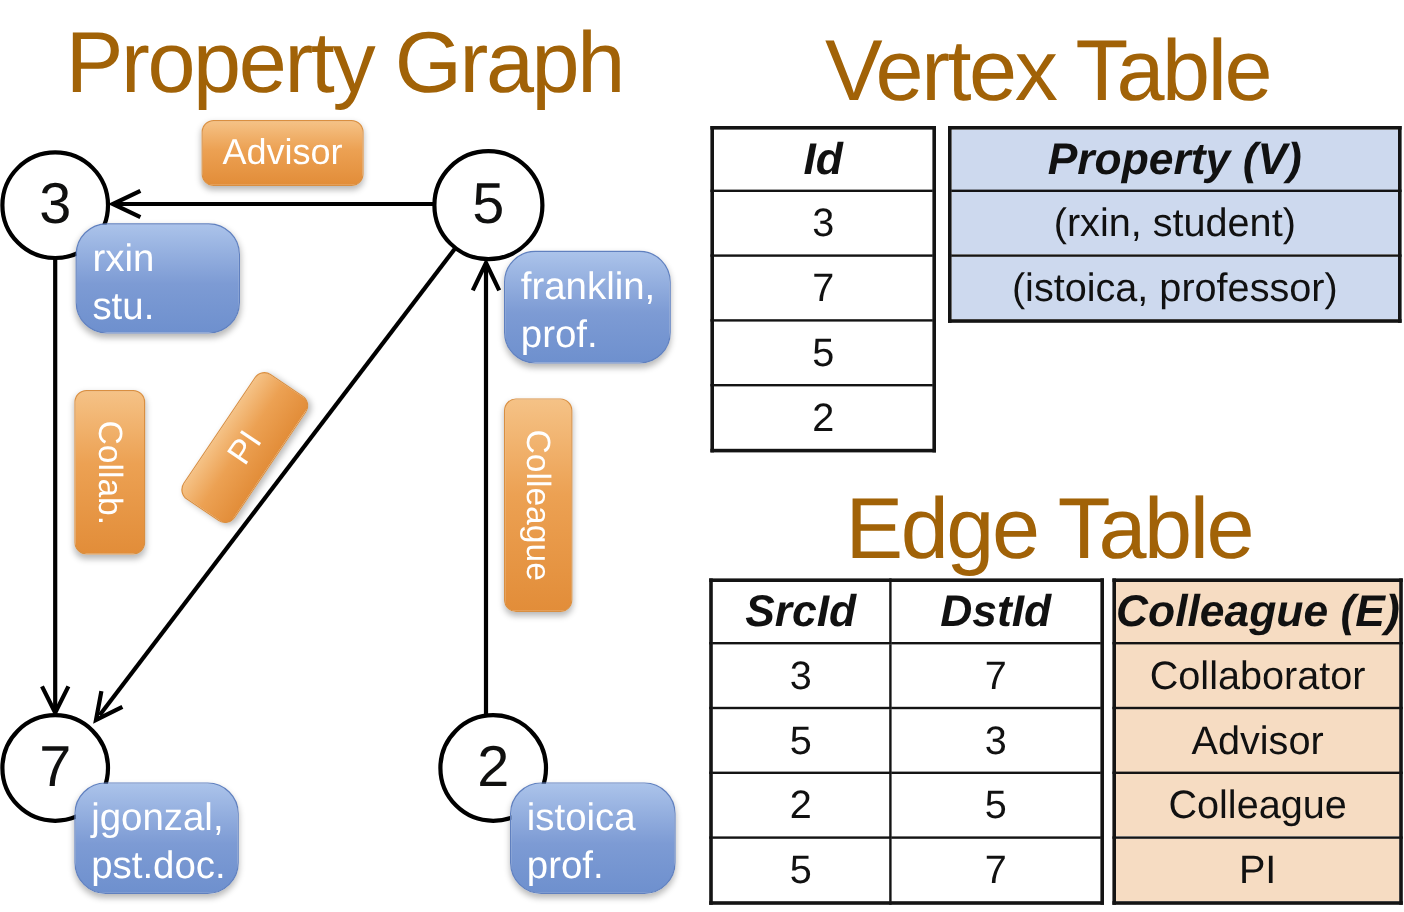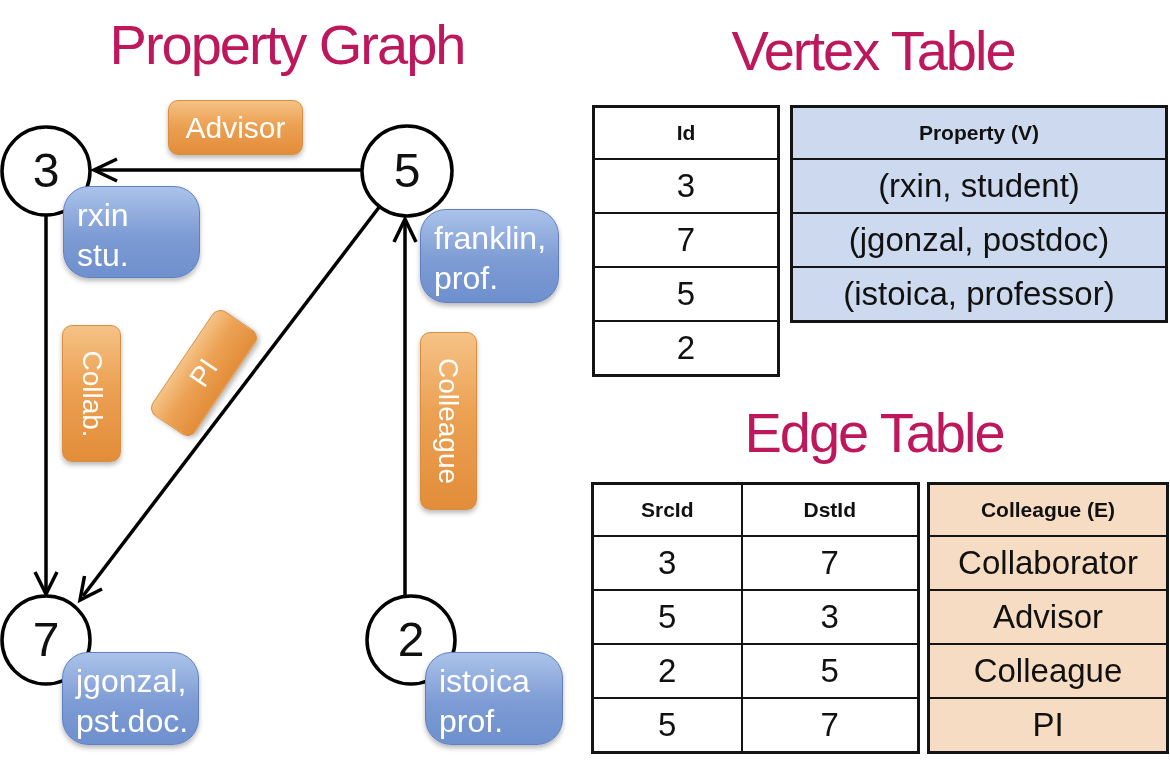--- a/index.html
+++ b/index.html
@@ -1,22 +1,22 @@
 <!DOCTYPE html>
 <html style="--vertex-cell-blue: #cdd9ee; --edge-cell-orange: #f6dcc2; --node-box-blue: #7d9bd4; --edge-box-orange: #eca153;"><head>
 <meta charset="utf-8">
 <style>
   html,body{margin:0;padding:0;background:#fff;}
   .stage{
     position:relative;width:1170px;height:760px;background:#ffffff;overflow:hidden;
     font-family:"Liberation Sans",sans-serif;color:#111;
   }
   .big-title{
-    position:absolute;text-align:center;font-size:56px;letter-spacing:-2px;
-    color:#be185d;white-space:nowrap;
+    position:absolute;text-align:center;font-size:72px;letter-spacing:-2px;
+    color:#a16207;white-space:nowrap;
   }
   
   .graph-svg{position:absolute;left:0;top:0;}
   .node-num{
     position:absolute;width:60px;height:60px;line-height:60px;text-align:center;
     font-size:48px;color:#10100f;z-index:3;
   }
   .pbox{ 
     position:absolute;z-index:4;border-radius:26px;
     background:linear-gradient(180deg,#abc3ea 0%, var(--node-box-blue) 55%, #6e90ce 100%);
@@ -36,21 +36,21 @@
   
   .dtable{
     position:absolute;border-collapse:collapse;table-layout:fixed;
     background:#fff;
   }
   .dtable th,.dtable td{
     border:2px solid #141414;text-align:center;vertical-align:middle;
     padding:0;overflow:hidden;white-space:nowrap;
   }
   .dtable{border:3px solid #141414;}
-  .dtable th{height:50px;font-size:21px;font-weight:bold;}
+  .dtable th{height:50px;font-size:37px;font-weight:bold;font-style:italic;}
   .dtable td{height:52px;font-size:33px;font-weight:normal;}
   .bluecol th,.bluecol td{background:var(--vertex-cell-blue);}
   .orangecol th,.orangecol td{background:var(--edge-cell-orange);}
 </style>
 </head>
 <body>
 
 <div class="stage">
 
   <div class="big-title" style="left:37px;top:12px;width:500px;">Property Graph</div>
@@ -133,23 +133,20 @@
 
   <table class="dtable bluecol" style="left:790px;top:105px;width:378px;border-radius:25px;">
     <tbody>
         <tr>
           <th>Property (V)</th>
         </tr>
     <tr>
           <td>(rxin, student)</td>
         </tr>
     <tr>
-          <td>(jgonzal, postdoc)</td>
-        </tr>
-    <tr>
           <td>(istoica, professor)</td>
         </tr>
   </tbody>
     </table>
 
   <div class="big-title" style="left:624px;top:400px;width:500px;">Edge Table</div>
 
   <table class="dtable" style="left:591px;top:482px;width:326px;padding-left:12px;">
     <colgroup>
         <col style="width:149px;">

